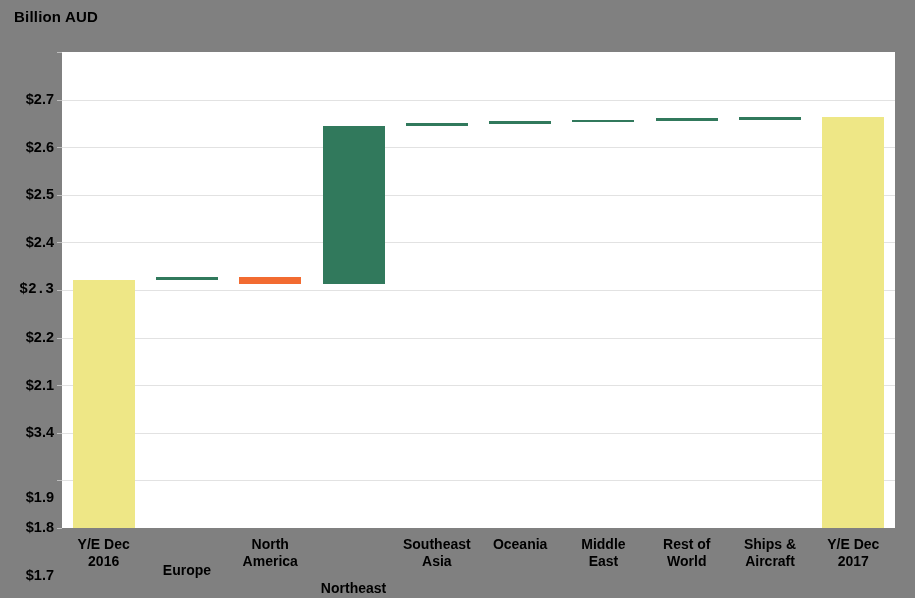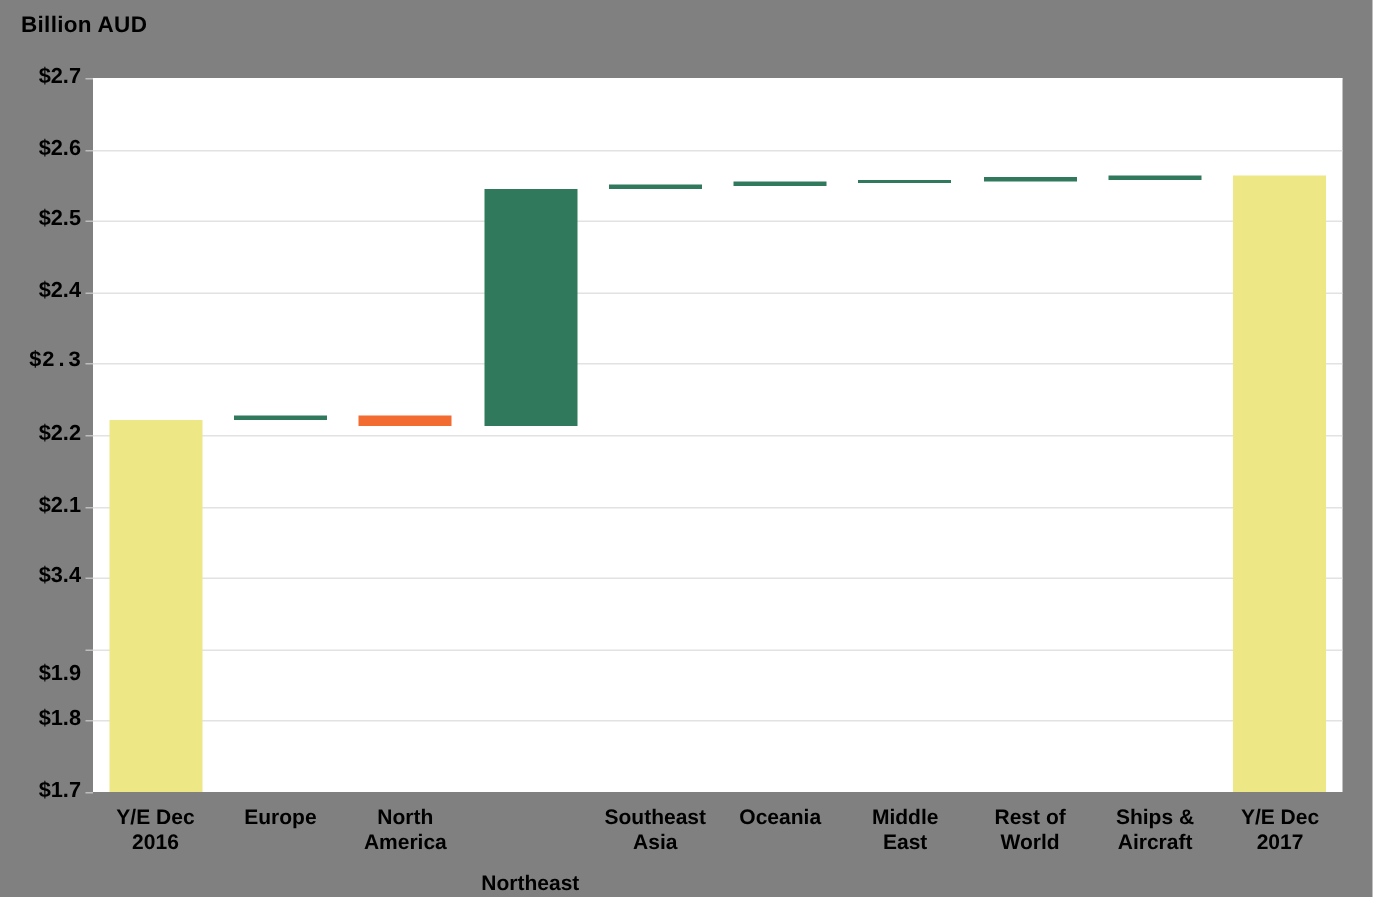--- a/index.html
+++ b/index.html
@@ -46,20 +46,21 @@
   }
   .ylabel-wrap{
     position:absolute;
     left:2px;
     width:52px;
     text-align:right;
     font-size:14.5px;
     font-weight:bold;
     color:#000;
     white-space:nowrap;
+    margin-top:48px;
   }
 
   
   .bar{position:absolute;}
   .bar-total{background:#eee786;}
   .bar-up{background:#31795c;}
   .bar-down{background:#f26b31;}
 
   
   .xlabel{
@@ -128,21 +129,21 @@
         <div class="bar bar-up" title="Middle East" style="left: 510.421px; top: 67.592px; width: 62.0585px; height: 2.5px;"></div>
         <div class="bar bar-up" title="Rest of World" style="left: 593.721px; top: 66.164px; width: 62.0585px; height: 2.5px;"></div>
         <div class="bar bar-up" title="Ships &amp; Aircraft" style="left: 677.021px; top: 65.212px; width: 62.0585px; height: 2.5px;"></div>
         <div class="bar bar-total" title="Y/E Dec 2017" style="left: 760.321px; top: 65.212px; width: 62.0585px; height: 410.788px;"></div>
       </div>
   </div>
 
   <div id="x-axis">
       <div class="xlabel" style="left: 62px; width: 83.3px;">Y/E Dec
 2016</div>
-      <div class="xlabel" style="left: 145.3px; width: 83.3px;">Europe</div>
+      <div class="xlabel" style="left: 145.3px; width: 83.3px; margin-top: 26px;">Europe</div>
       <div class="xlabel" style="left: 228.6px; width: 83.3px;">North
 America</div>
       <div class="xlabel" style="left: 311.9px; width: 83.3px; margin-top: 44px;">Northeast
 Asia</div>
       <div class="xlabel" style="left: 395.2px; width: 83.3px;">Southeast
 Asia</div>
       <div class="xlabel" style="left: 478.5px; width: 83.3px;">Oceania</div>
       <div class="xlabel" style="left: 561.8px; width: 83.3px;">Middle
 East</div>
       <div class="xlabel" style="left: 645.1px; width: 83.3px;">Rest of

